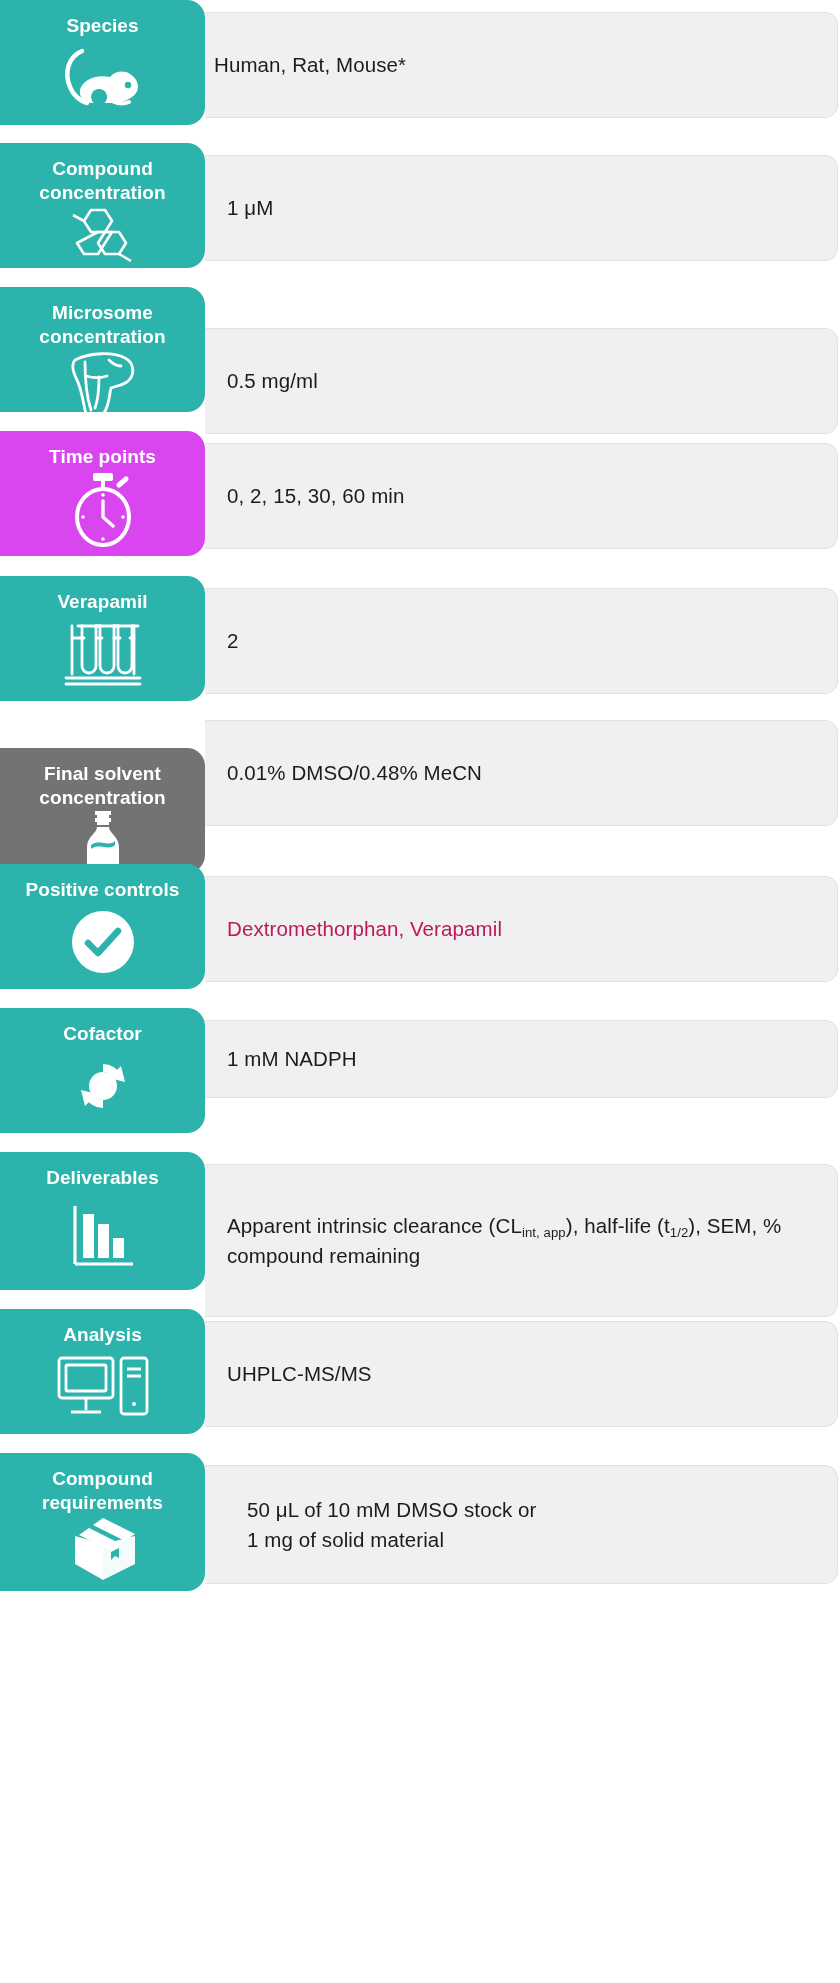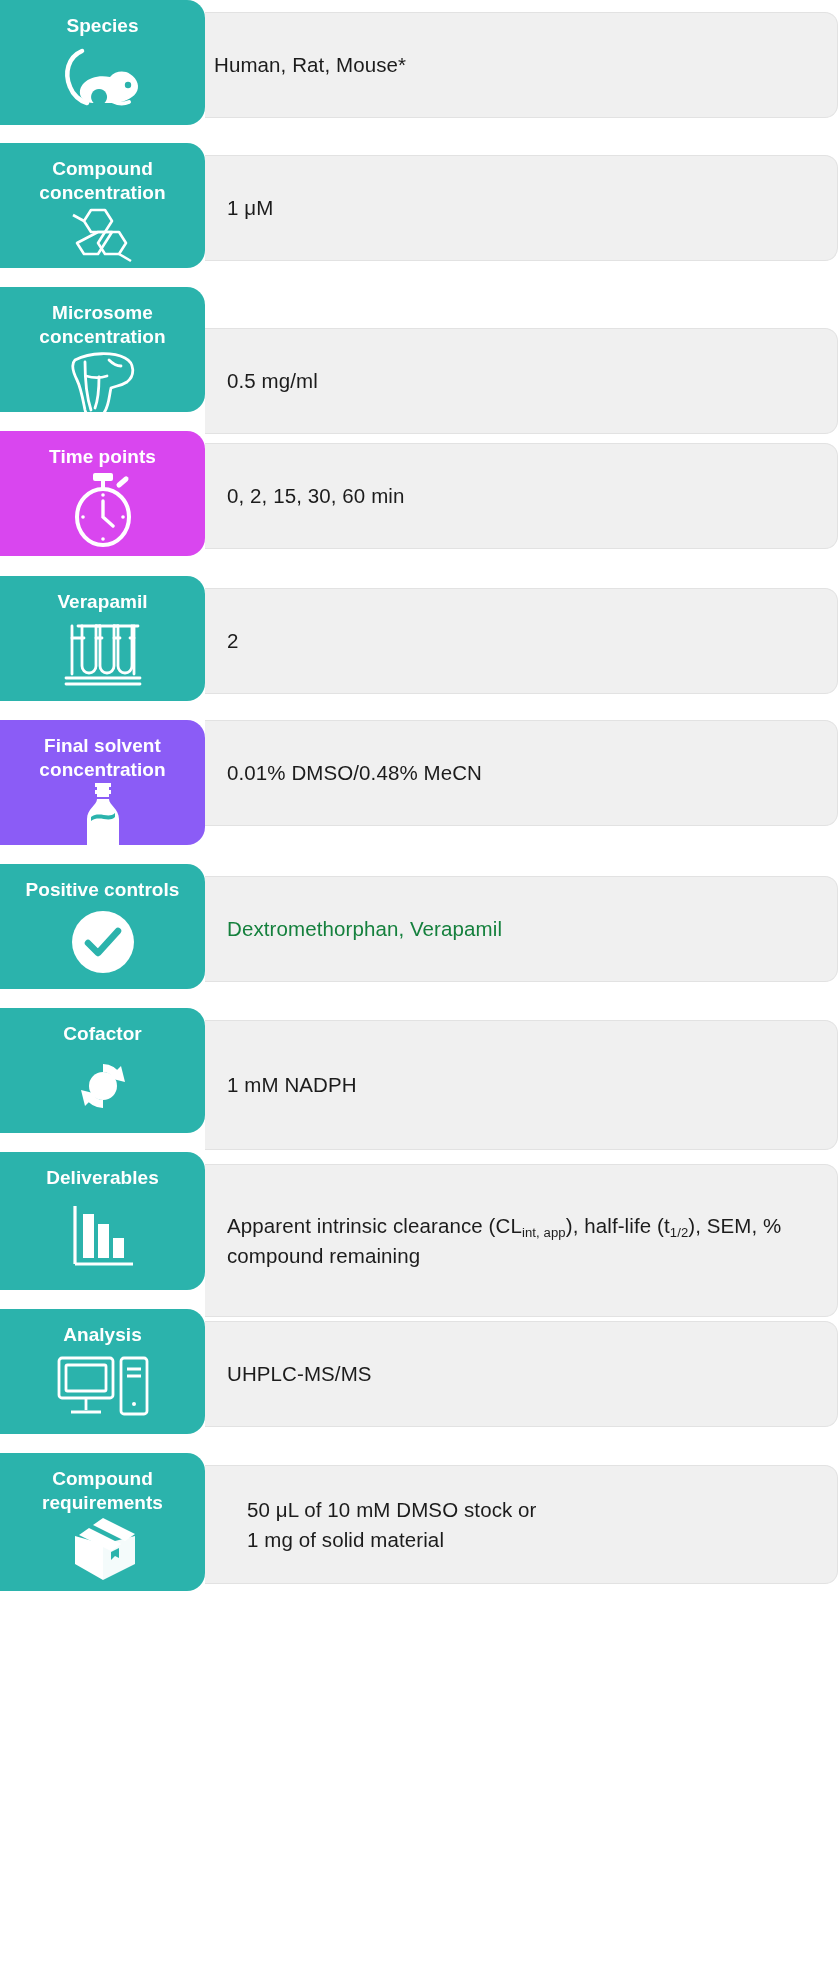--- a/index.html
+++ b/index.html
@@ -196,48 +196,48 @@
       <line x1="6" y1="60" x2="80" y2="60"></line>
       <line x1="6" y1="66" x2="80" y2="66"></line>
     </svg>
         </div>
       </div>
     </div>
     <div class="row" style="top: 720px; height: 125px;">
       <div class="value-panel" style="top: 0; height: 106px; bottom: auto; background: rgb(240, 240, 240); border-color: rgb(226, 226, 226);">
         <div class="value-text" style="color: rgb(28, 28, 28);">0.01% DMSO/0.48% MeCN</div>
       </div>
-      <div class="label-card" style="height: 125px; background: #8b5cf6;">
+      <div class="label-card" style="height: 125px; background: #737373; margin-top: 28px;">
         <div class="label-text" style="color: rgb(255, 255, 255);">Final solvent
 concentration</div>
         <div class="icon-wrap">
           <svg width="52" height="74" viewBox="0 0 52 74" fill="none">
       <path d="M18 2 h16 v4 h-2 v3 h2 v4 h-2 v3 h-12 v-3 h-2 v-4 h2 v-3 h-2 z" fill="#fff"></path>
       <path d="M20 18 h12 c0 6 10 10 10 20 v28 a6 6 0 0 1 -6 6 h-20 a6 6 0 0 1 -6 -6 V38 c0 -10 10 -14 10 -20 z" fill="#fff"></path>
       <path d="M14 40 c8 -6 18 2 24 -4 v-4 c-6 6 -16 -2 -24 4 z" fill="#2BB3AC"></path>
     </svg>
         </div>
       </div>
     </div>
     <div class="row" style="top: 864px; height: 125px;">
       <div class="value-panel" style="top: 12px; height: 106px; bottom: auto; background: rgb(240, 240, 240); border-color: rgb(226, 226, 226);">
-        <div class="value-text" style="color: #15803d;">Dextromethorphan, Verapamil</div>
+        <div class="value-text" style="color: #be185d;">Dextromethorphan, Verapamil</div>
       </div>
       <div class="label-card" style="height: 125px; background: rgb(43, 179, 172);">
         <div class="label-text" style="color: rgb(255, 255, 255);">Positive controls</div>
         <div class="icon-wrap">
           <svg width="66" height="66" viewBox="0 0 66 66">
       <circle cx="33" cy="33" r="31" fill="#fff"></circle>
       <path d="M18 34 L28 44 L48 22" fill="none" stroke="#2BB3AC" stroke-width="6.5" stroke-linecap="round" stroke-linejoin="round"></path>
     </svg>
         </div>
       </div>
     </div>
     <div class="row" style="top: 1008px; height: 125px;">
-      <div class="value-panel" style="top: 12px; height: 130px; bottom: auto; background: rgb(240, 240, 240); border-color: rgb(226, 226, 226);">
+      <div class="value-panel" style="top: 12px; height: 78px; bottom: auto; background: rgb(240, 240, 240); border-color: rgb(226, 226, 226);">
         <div class="value-text" style="color: rgb(28, 28, 28);">1 mM NADPH</div>
       </div>
       <div class="label-card" style="height: 125px; background: rgb(43, 179, 172);">
         <div class="label-text" style="color: rgb(255, 255, 255);">Cofactor</div>
         <div class="icon-wrap">
           <svg width="72" height="64" viewBox="0 0 72 64" fill="#fff">
       <path d="M36 10 a20 20 0 0 1 18 11 l-7 4 a13 13 0 0 0 -11 -7 z"></path>
       <path d="M54 12 l4 16 l-16 -4 z"></path>
       <path d="M36 54 a20 20 0 0 1 -18 -11 l7 -4 a13 13 0 0 0 11 7 z"></path>
       <path d="M18 52 l-4 -16 l16 4 z"></path>

